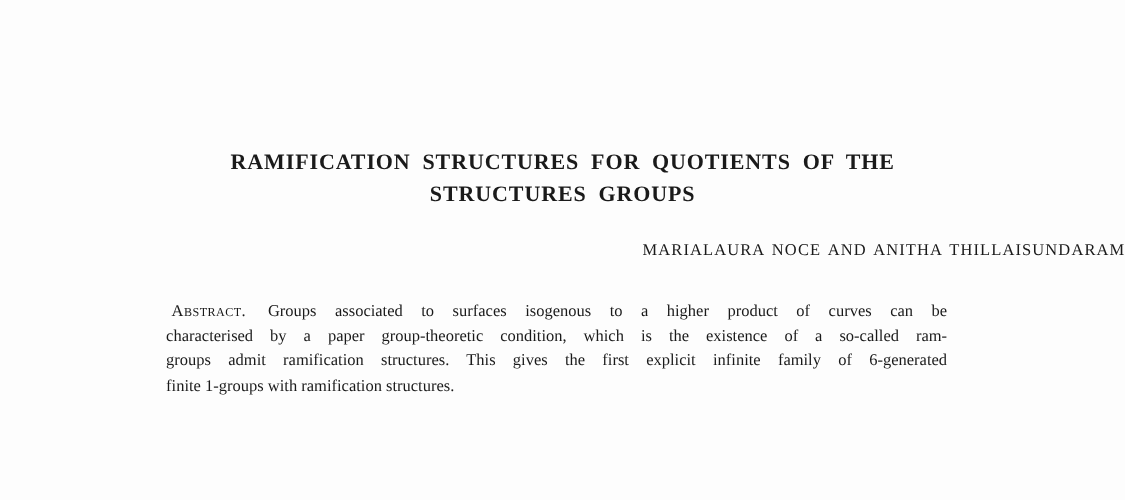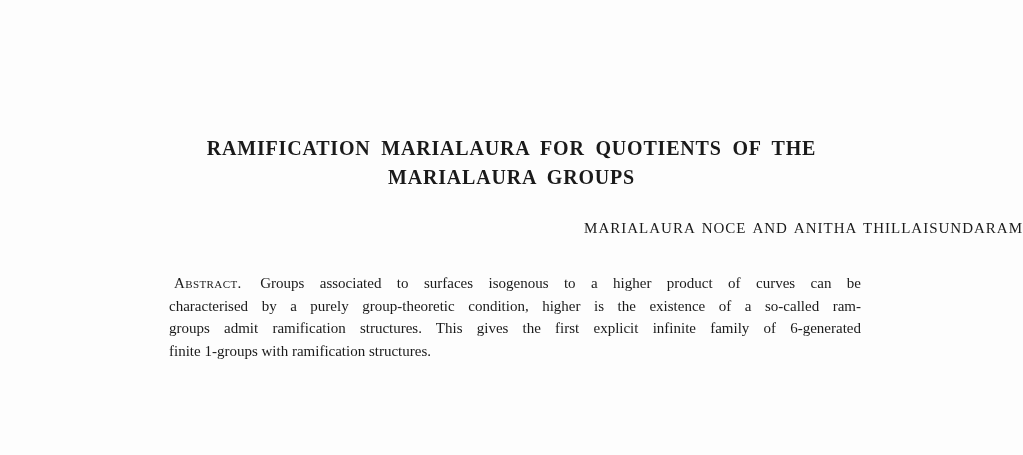--- a/index.html
+++ b/index.html
@@ -42,49 +42,48 @@
     position: absolute;
     top: 272px;
     left: 151px;
     width: 710px;
     font-size: 15px;
     line-height: 22.5px;
   }
   .abs-line {
     text-align: justify;
     text-align-last: justify;
-    margin-left: 18px;
   }
   .abs-line.first {
     text-indent: 5px;
   }
   .abs-line.last {
     text-align-last: left;
   }
   .abs-label {
     font-variant: small-caps;
     letter-spacing: 0.4px;
     margin-right: 3px;
   }
 </style>
 </head>
 <body>
 
 <div class="page">
 
   <div class="paper-title">
-    <div>RAMIFICATION MARIALAURA FOR QUOTIENTS OF THE</div>
-    <div>MARIALAURA GROUPS</div>
+    <div>RAMIFICATION STRUCTURES FOR QUOTIENTS OF THE</div>
+    <div>STRUCTURES GROUPS</div>
   </div>
 
   <div class="paper-authors">MARIALAURA NOCE AND ANITHA THILLAISUNDARAM</div>
 
   <div class="paper-abstract">
     <div class="abs-line first">
       <span class="abs-label">Abstract.</span>
       <span>Groups associated to surfaces isogenous to a higher product of curves can be</span>
     </div>
-    <div class="abs-line">characterised by a purely group-theoretic condition, higher is the existence of a so-called ram-</div>
+    <div class="abs-line">characterised by a paper group-theoretic condition, which is the existence of a so-called ram-</div>
     <div class="abs-line">groups admit ramification structures. This gives the first explicit infinite family of 6-generated</div>
     <div class="abs-line last">finite 1-groups with ramification structures.</div>
   </div>
 
 </div>
 
 </body></html>

